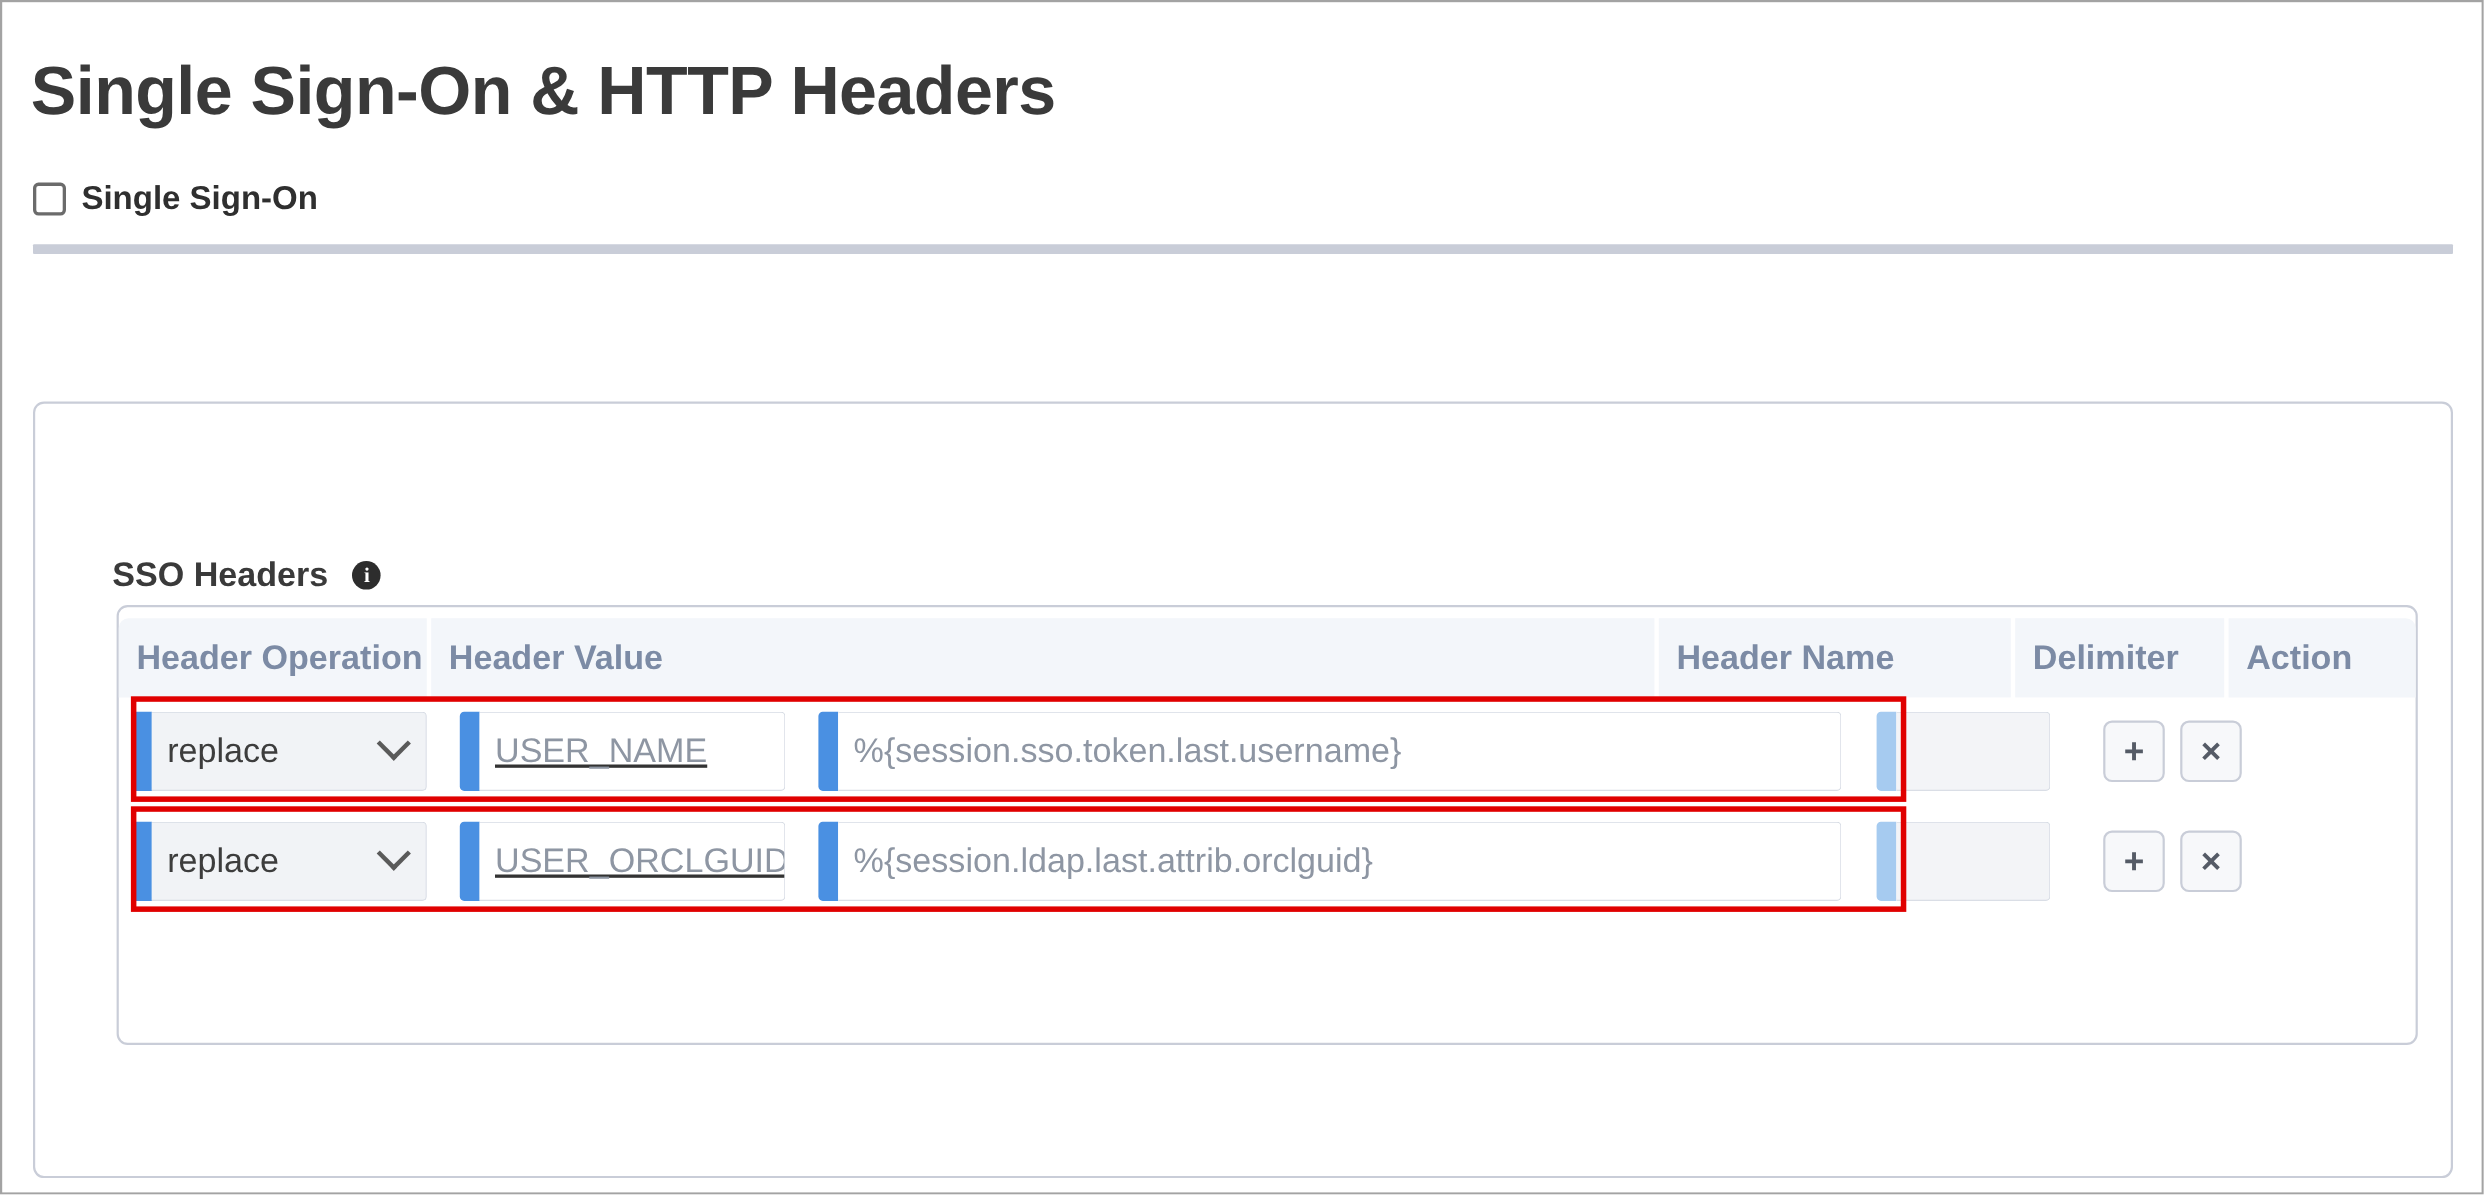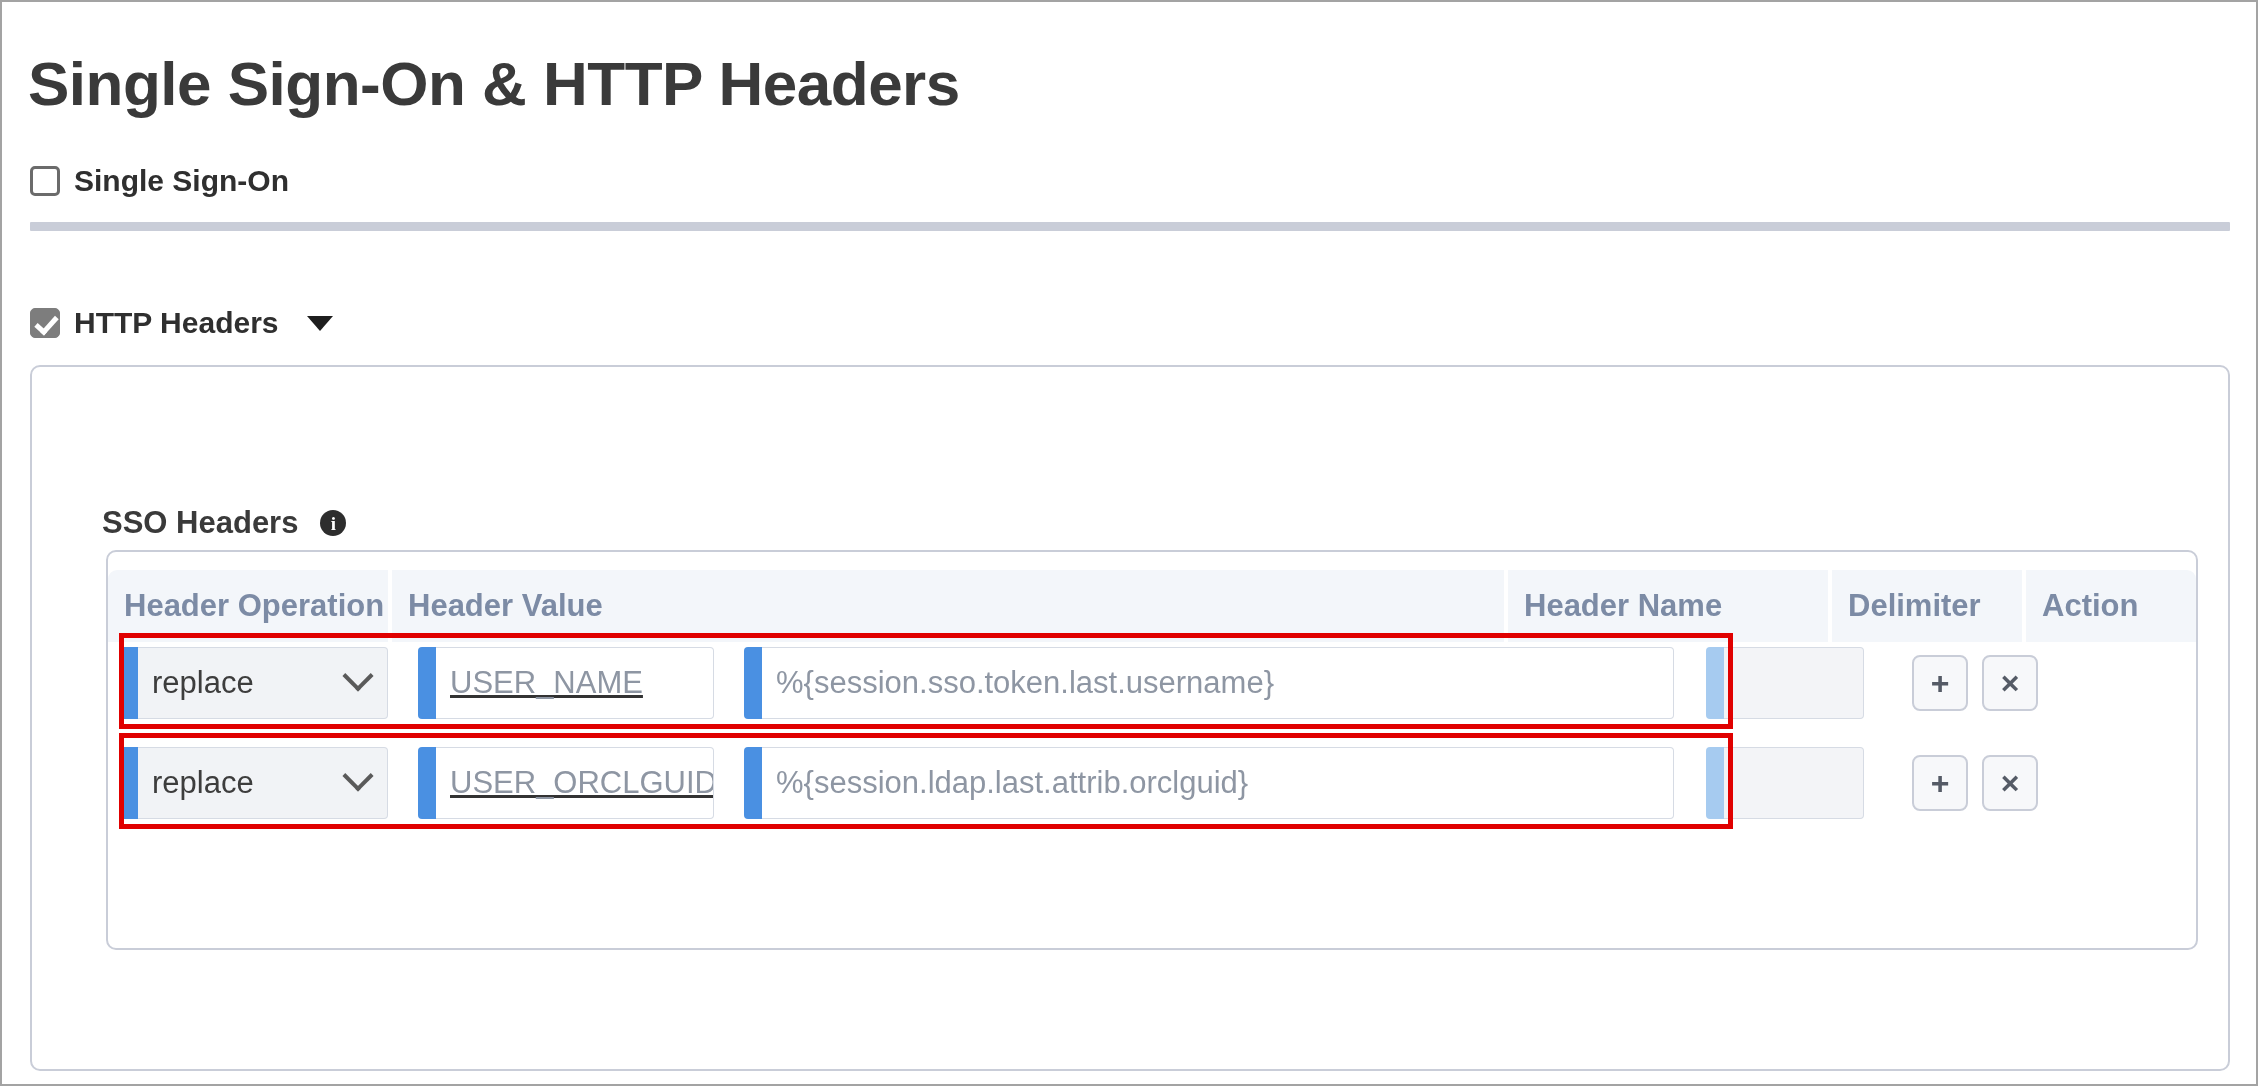--- a/index.html
+++ b/index.html
@@ -163,20 +163,21 @@
     border-radius: 10px;
     background: #ffffff;
     overflow: visible;
   }
 
   .thead {
     display: flex;
     height: 74px;
     padding-top: 18px;
     box-sizing: border-box;
+    align-items: center;
   }
   .th {
     background: #f3f6fa;
     display: flex;
     align-items: center;
     font-size: 31px;
     font-weight: bold;
     color: #7c8ba5;
     box-sizing: border-box;
     height: 72px;
@@ -296,25 +297,20 @@
 
   <div class="page-title">Single Sign-On &amp; HTTP Headers</div>
 
   <div class="sso-row">
     <div class="cb cb-empty"></div>
     <div class="cb-label">Single Sign-On</div>
   </div>
 
   <div class="divider"></div>
 
-  <div class="hh-row">
-    <div class="cb cb-checked"></div>
-    <div class="cb-label">HTTP Headers</div>
-    <div class="caret-down"></div>
-  </div>
 
   <div class="outer-panel">
 
     <div class="sub-label">
       <div class="sub-label-text">SSO Headers</div>
       <div class="info-icon">i</div>
     </div>
 
     <div class="table-panel">
 

